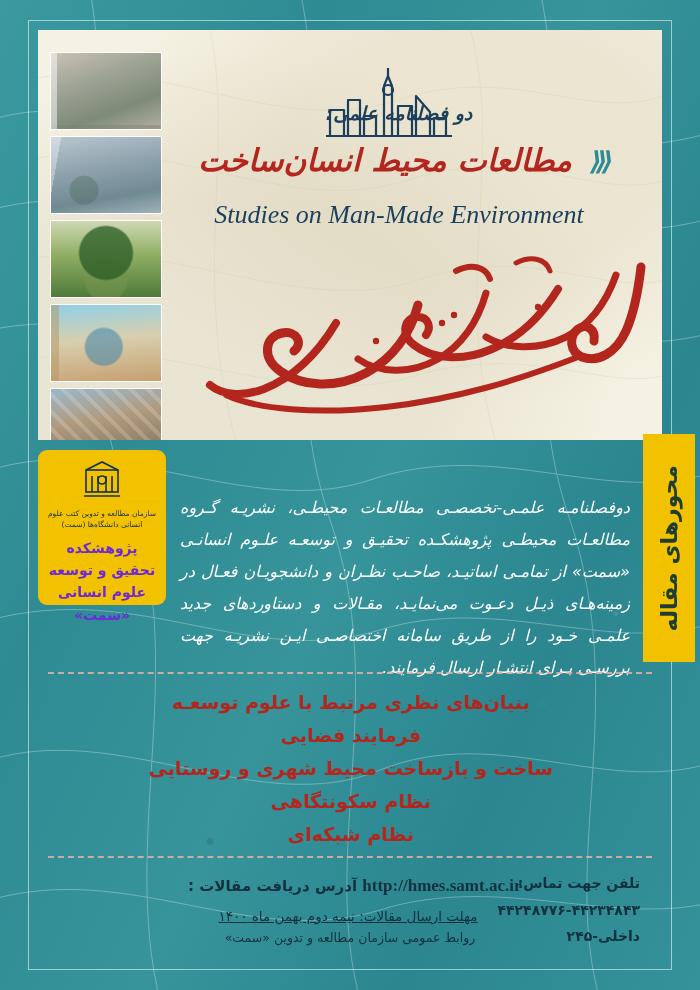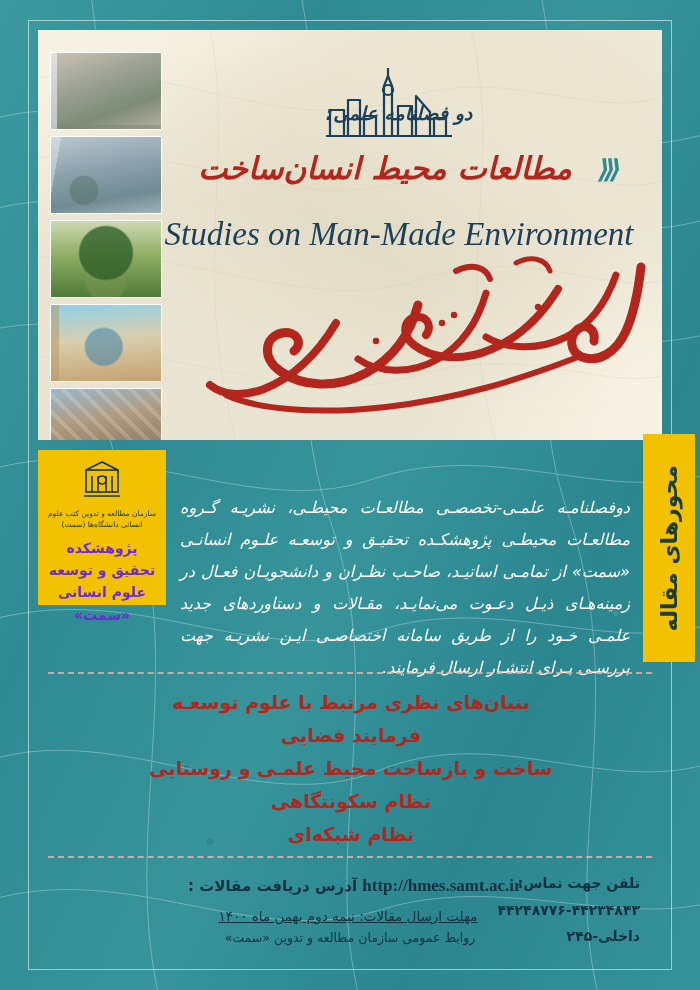--- a/index.html
+++ b/index.html
@@ -152,27 +152,27 @@
     color: #2e8b94;
     font-size: 26px;
     letter-spacing: -6px;
     line-height: 1;
     font-weight: bold;
   }
   .fa-title {
     color: #b3261e;
     font-size: 31px;
     font-weight: bold;
-    margin: 16px;
+    margin: 8px;
     line-height: 1.35;
   }
   .en-title {
     color: #1c3f5c;
     font-family: "Liberation Serif", "DejaVu Serif", serif;
-    font-size: 33px;
+    font-size: 26px;
     margin: 10px 0 0 0;
     direction: ltr;
   }
 
   
   .callig {
     position: absolute;
     left: 148px;
     top: 215px;
     width: 470px;
@@ -205,20 +205,21 @@
   .logo-box {
     position: absolute;
     left: 38px;
     top: 450px;
     width: 128px;
     height: 155px;
     background: #f2c200;
     padding: 8px 6px;
     box-sizing: border-box;
     text-align: center;
+    border-radius: 9px;
   }
   .logo-mark { width: 48px; height: 44px; margin: 2px auto 0; }
   .logo-mark svg { width: 100%; height: 100%; display: block; }
   .logo-sub {
     color: #13304a;
     font-size: 7.5px;
     line-height: 1.5;
     margin: 4px 2px 6px 2px;
   }
   .logo-name {
@@ -442,21 +443,21 @@
   <div class="dash dash1"></div>
 
   <div class="topics">
     <div class="topic">
       <span class="star">✻</span><span>بنیان‌های نظری مرتبط با علوم توسعـه</span>
     </div>
     <div class="topic">
       <span class="star">✻</span><span>فرمایند فضایی</span>
     </div>
     <div class="topic">
-      <span class="star">✻</span><span>ساخت و بازساخت محیط علمـی و روستایی</span>
+      <span class="star">✻</span><span>ساخت و بازساخت محیط شهری و روستایی</span>
     </div>
     <div class="topic">
       <span class="star">✻</span><span>نظام سکونتگاهی</span>
     </div>
     <div class="topic">
       <span class="star">✻</span><span>نظام شبکه‌ای</span>
     </div>
   </div>
 
   <div class="dash dash2"></div>

